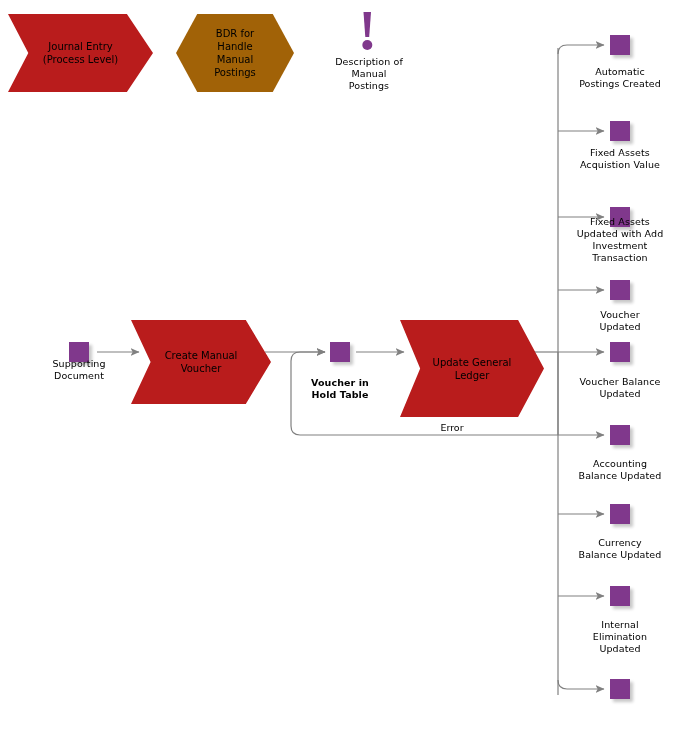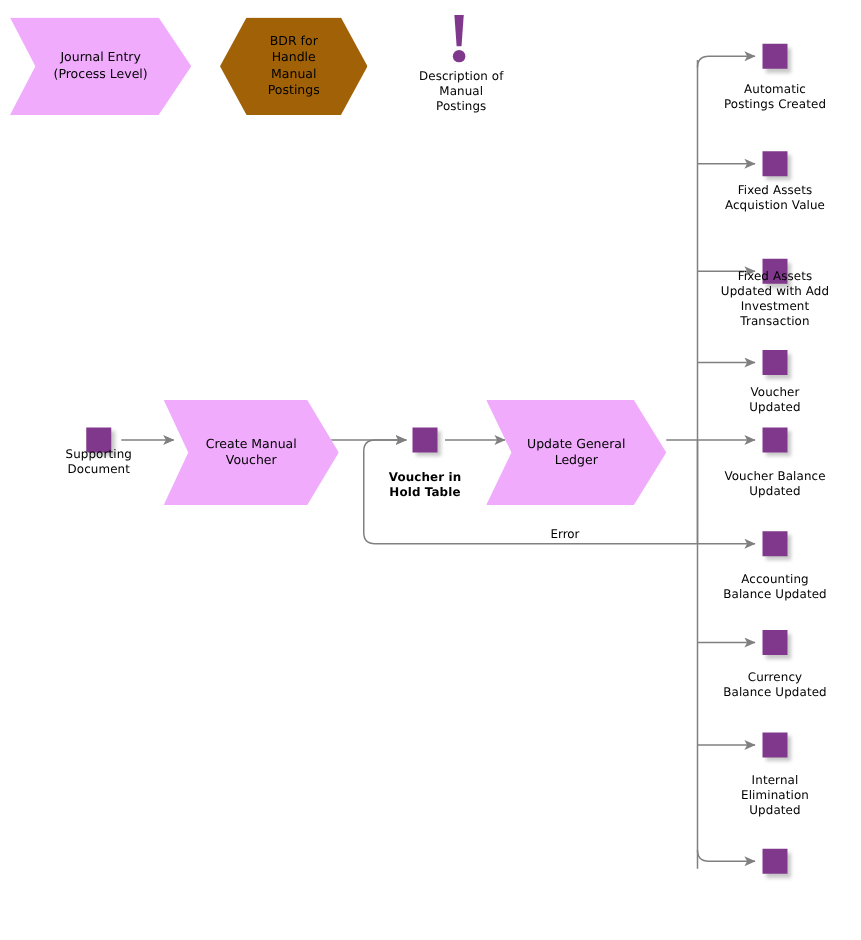--- a/index.html
+++ b/index.html
@@ -39,21 +39,21 @@
   .evt {
     position: absolute;
     width: 20px;
     height: 20px;
     background: #80388c;
     box-shadow: 3px 3px 3px rgba(0,0,0,0.22);
   }
   
   .chev {
     position: absolute;
-    background: #f0abfc;
+    background: #b91c1c;
     clip-path: polygon(0% 0%, 82% 0%, 100% 50%, 82% 100%, 0% 100%, 14% 50%);
     filter: drop-shadow(4px 4px 3px rgba(0,0,0,0.20));
   }
   .chev .txt {
     position: absolute;
     left: 0; right: 0;
     top: 50%;
     transform: translateY(-50%);
     text-align: center;
     font-size: 10px;
@@ -166,21 +166,21 @@
 
   <div class="chev" style="left:131px; top:320px; width:140px; height:84px;">
     <div class="txt">Create Manual
 Voucher</div>
   </div>
 
   <div class="evt" style="left:330px; top:342px;"></div>
   <div class="lbl" style="left:285px; top:377px; width:110px;font-weight:bold;">Voucher in
 Hold Table</div>
 
-  <div class="chev" style="left:389px; top:320px; width:144px; height:84px;">
+  <div class="chev" style="left:400px; top:320px; width:144px; height:97px;">
     <div class="txt">Update General
 Ledger</div>
   </div>
 
   <div class="edge-cap" style="left:415px; top:422px; width:74px;">Error</div>
 
   <div class="evt" style="left:610px; top:35px;"></div>
   <div class="lbl" style="left:556px; top:66px; width:128px;">Automatic
 Postings Created</div>
 

